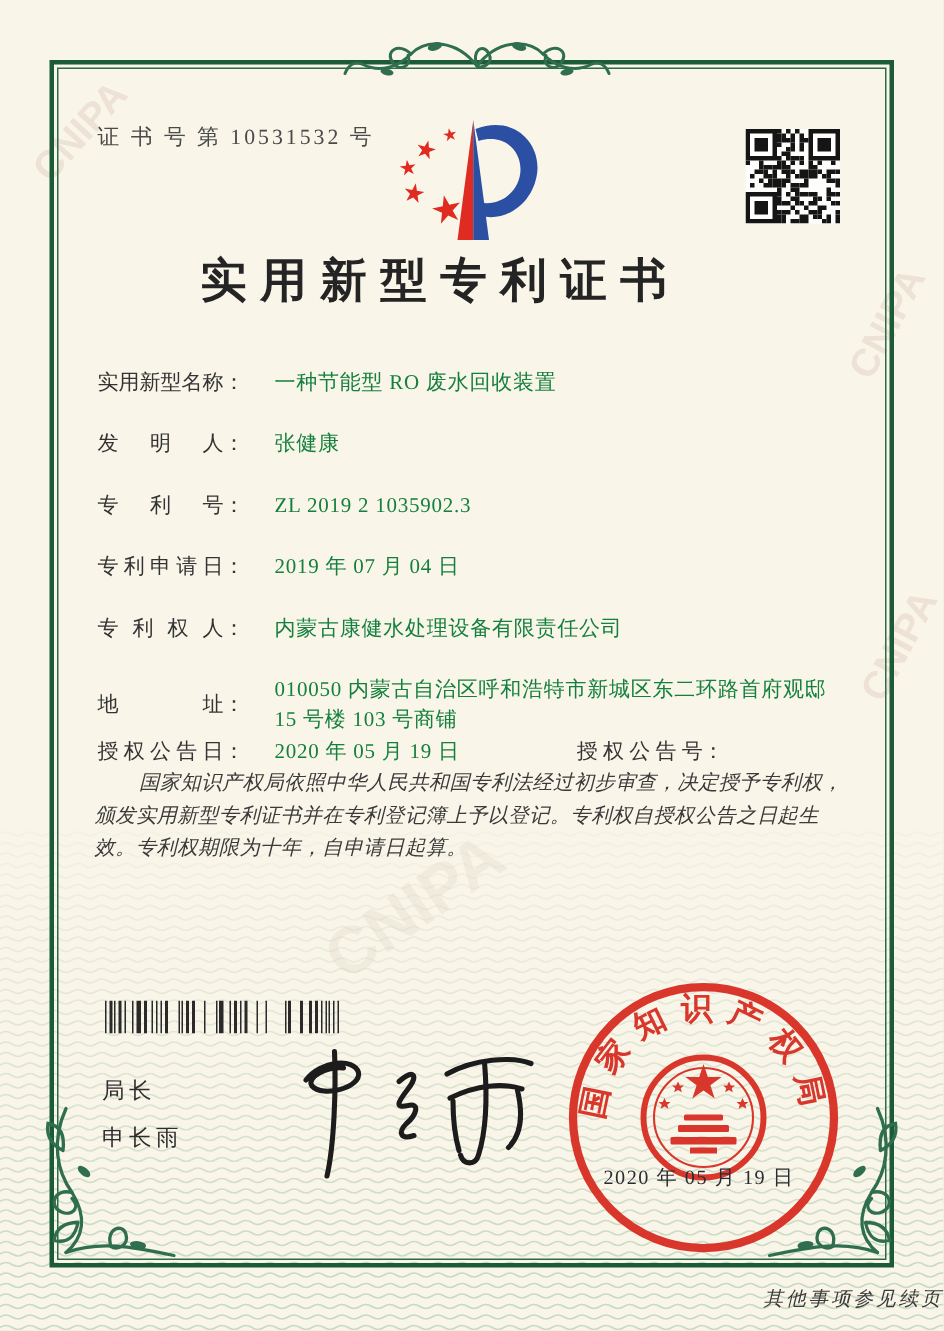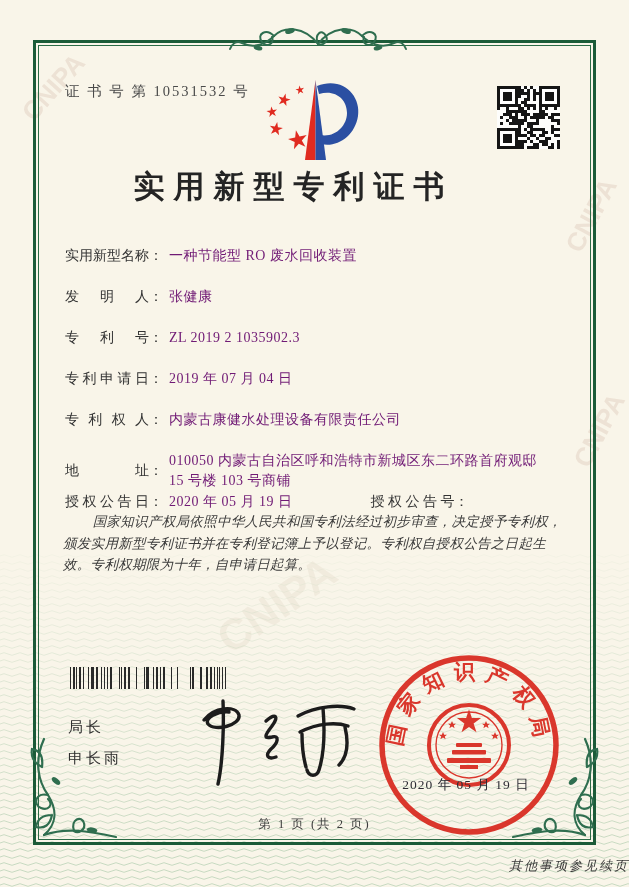--- a/index.html
+++ b/index.html
@@ -18,21 +18,21 @@
   .content{position:absolute;inset:0;z-index:5;color:#333;}
   .cert-no{position:absolute;left:65px;top:82px;font-size:14.5px;letter-spacing:2px;color:#4a4a4a;}
   .logo{position:absolute;left:245px;top:74px;}
   .qr{position:absolute;left:497px;top:86px;width:63px;height:63px;background:#fdfdfb;}
   .title{position:absolute;left:33px;top:166px;width:521px;text-align:center;
          font-size:31px;font-weight:700;letter-spacing:9px;color:#242424;}
   .fields{position:absolute;left:65px;top:246px;width:500px;font-size:14px;}
   .frow{display:flex;align-items:center;margin-bottom:21px;line-height:20px;}
   .flabel{display:inline-block;width:84px;text-align:justify;text-align-last:justify;color:#333;flex:0 0 84px;}
   .fcolon{flex:0 0 auto;}
-  .fvalue{margin-left:6px;letter-spacing:0.5px;color:#701a75;}
+  .fvalue{margin-left:20px;letter-spacing:0.5px;color:#15803d;}
   .frow.addr{margin-bottom:1px;}
   .frow.addr .fvalue{width:368px;}
   .pair2{display:flex;margin-left:78px;}
   .paras{position:absolute;left:63px;top:511px;width:501px;font-size:13.5px;line-height:21.5px;
          font-style:italic;color:#3a3a3a;letter-spacing:0.3px;}
   .paras p{margin:0 0 3px 0;text-indent:2.2em;}
   .barcode{position:absolute;left:70px;top:667px;z-index:5;}
   .signer-title{position:absolute;left:68px;top:718px;font-size:15px;letter-spacing:3px;color:#2e2e2e;
          font-family:"Liberation Sans","DejaVu Sans",sans-serif;}
   .signer-name{position:absolute;left:68px;top:749px;font-size:15px;letter-spacing:3px;color:#2e2e2e;
@@ -436,21 +436,20 @@
         <path d="M45,7 C46,30 45,68 40,90"></path>
         <path d="M88,27 C98,18 101,23 94,32 C87,41 85,45 94,43 C102,41 100,49 93,55 C87,61 89,66 98,63"></path>
         <path d="M120,22 C138,12 163,10 176,15"></path>
         <path d="M145,14 C147,38 146,60 141,76 C139,83 131,83 129,76"></path>
         <path d="M122,38 C140,29 158,28 170,32"></path>
         <path d="M124,40 C124,55 126,66 128,73"></path>
         <path d="M167,33 C171,50 169,63 161,71"></path>
       </g>
     </svg>
 
-    <div class="page-info">第 1 页 (共 2 页)</div>
     <div class="cont-note">其他事项参见续页</div>
   </div>
 
   <svg class="seal" width="186" height="186" viewBox="-93 -93 186 186">
     <circle r="87" fill="none" stroke="#d8271d" stroke-width="5.5"></circle>
     <defs>
       <path id="sealArc" d="M -63,20 A 66,66 0 1 1 63,20"></path>
     </defs>
     <text font-size="21" font-weight="bold" fill="#d8271d" letter-spacing="9" font-family="Liberation Serif, DejaVu Serif, serif">
       <textPath href="#sealArc" startOffset="50%" text-anchor="middle">国家知识产权局</textPath>

